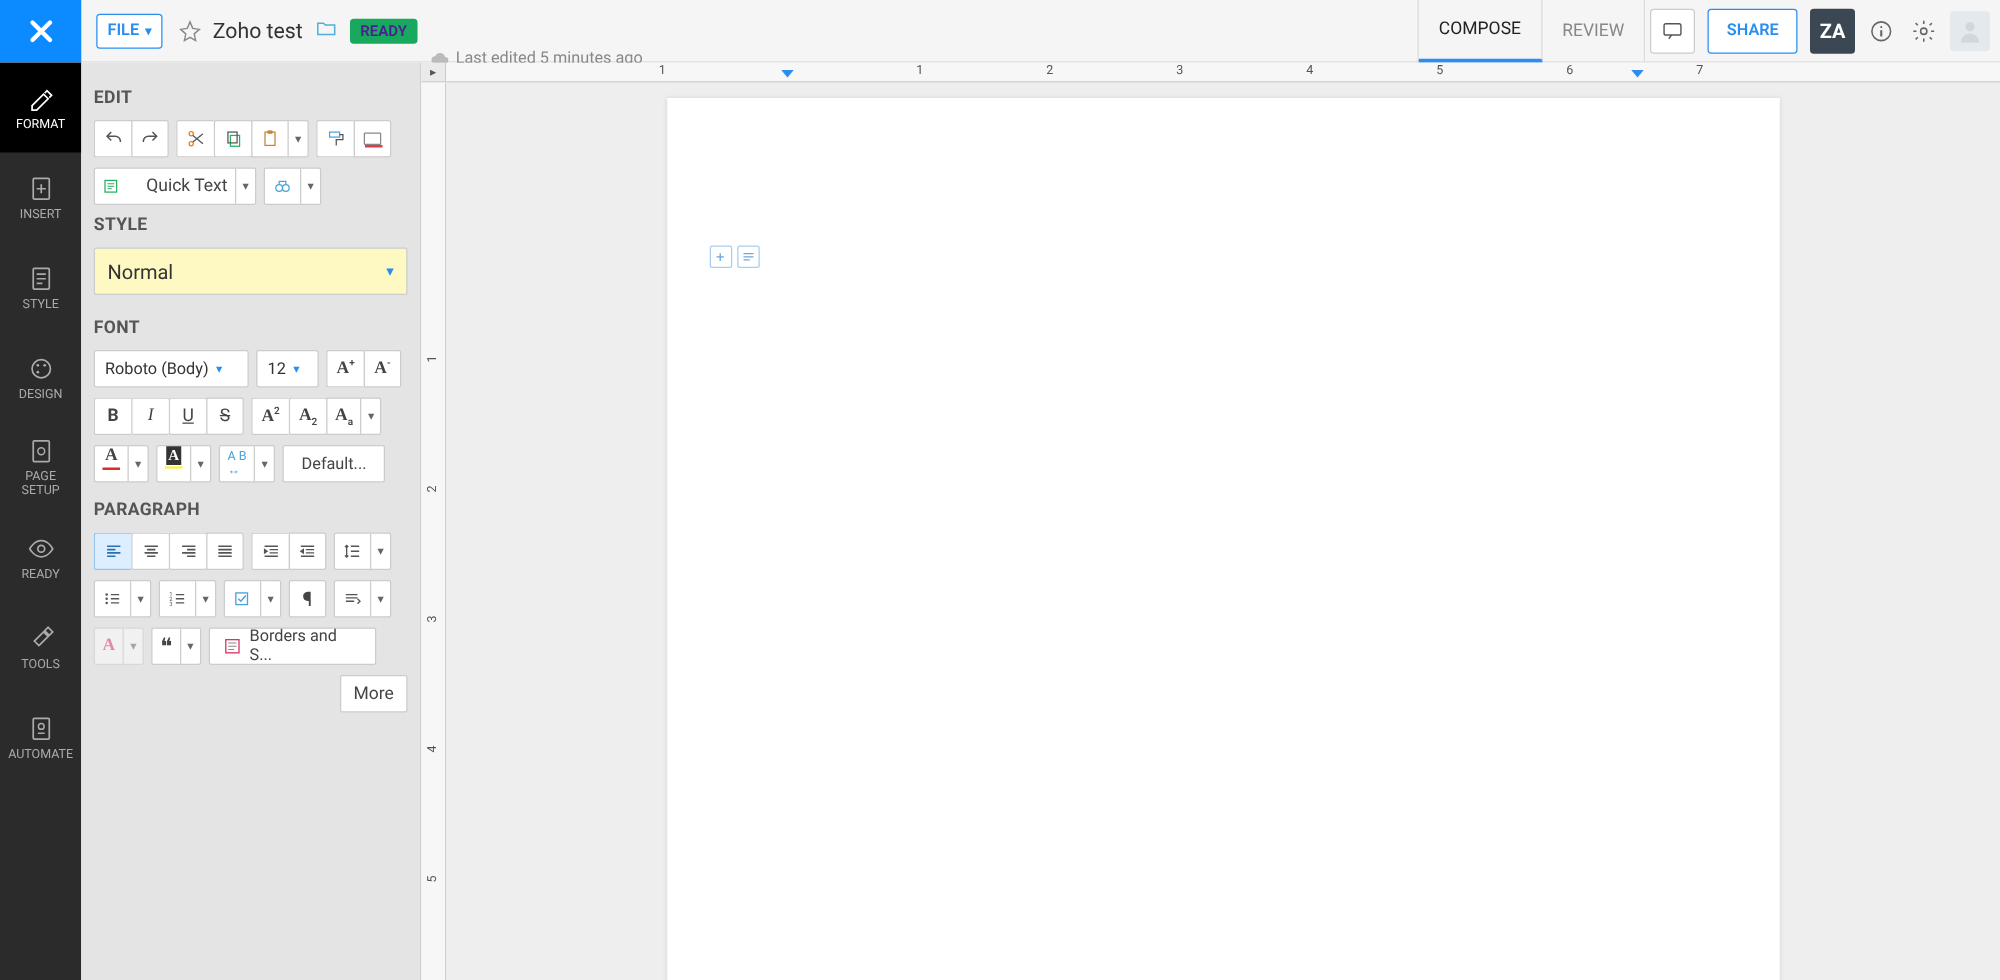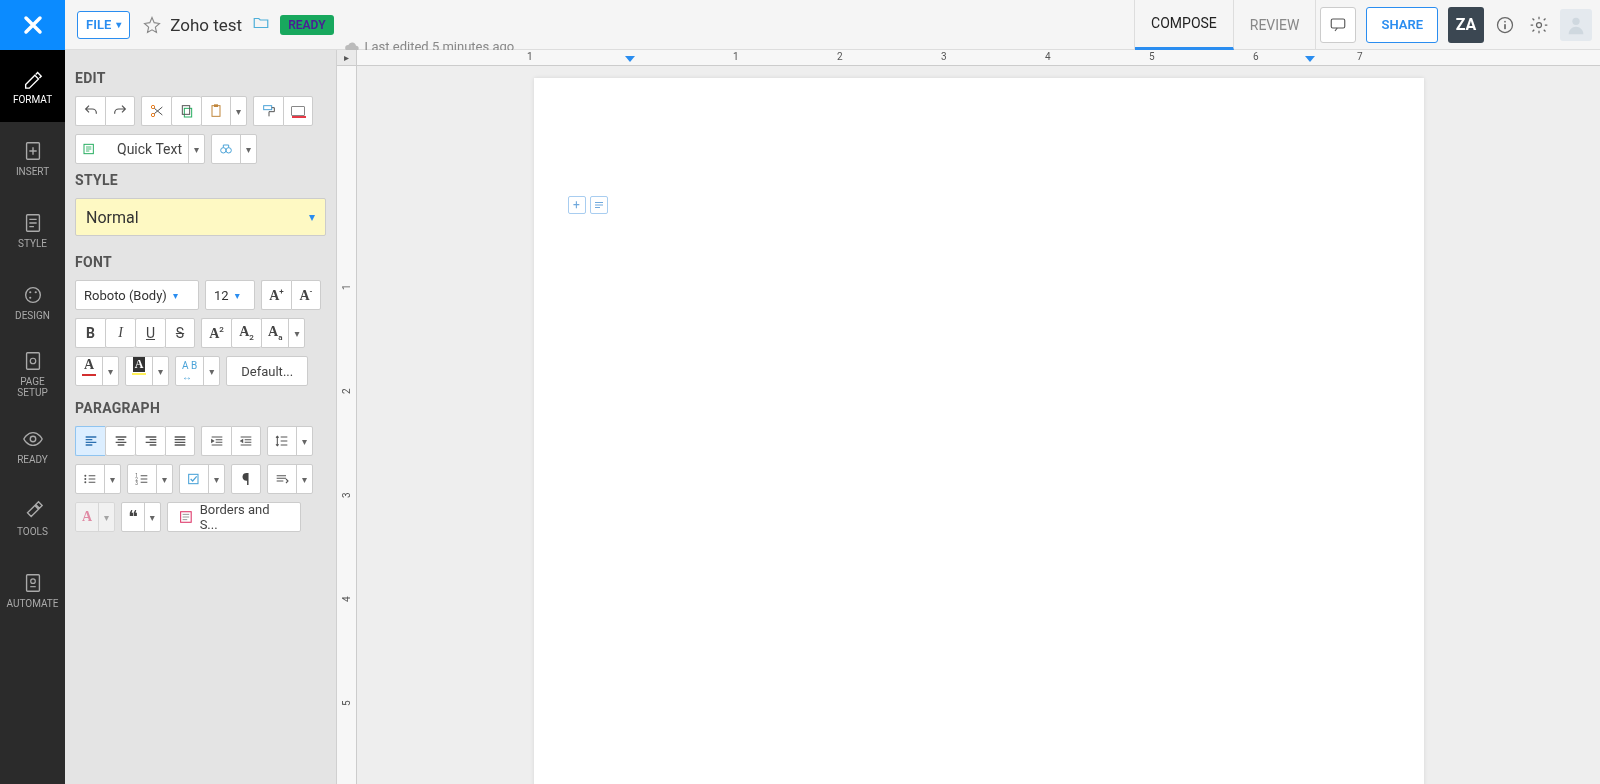--- a/index.html
+++ b/index.html
@@ -460,20 +460,23 @@
             <span class="dd">▾</span>
           </div>
         <div class="tbtn wide" style="width:134px;font-size:13px;gap:6px">
             <svg width="16" height="16" viewBox="0 0 24 24">
               <rect x="4" y="4" width="16" height="16" fill="none" stroke="#d36" stroke-width="1.6"></rect>
               <path d="M7 8h10M7 12h10M7 16h7" stroke="#888" stroke-width="1.3"></path>
             </svg>
             <span>Borders and S...</span>
           </div>
       </div>
+      <div class="more-row">
+        <div class="tbtn wide" style="font-size:14px">More</div>
+      </div>
     </div>
 
     <div class="doc-area">
       <div class="ruler-toggle">
           <span>▸</span>
         </div>
       <div class="h-ruler">
         <span class="num" style="left:170px">1</span>
         <span class="marker" style="left:268px"></span>
         <span class="num" style="left:376px">1</span>

